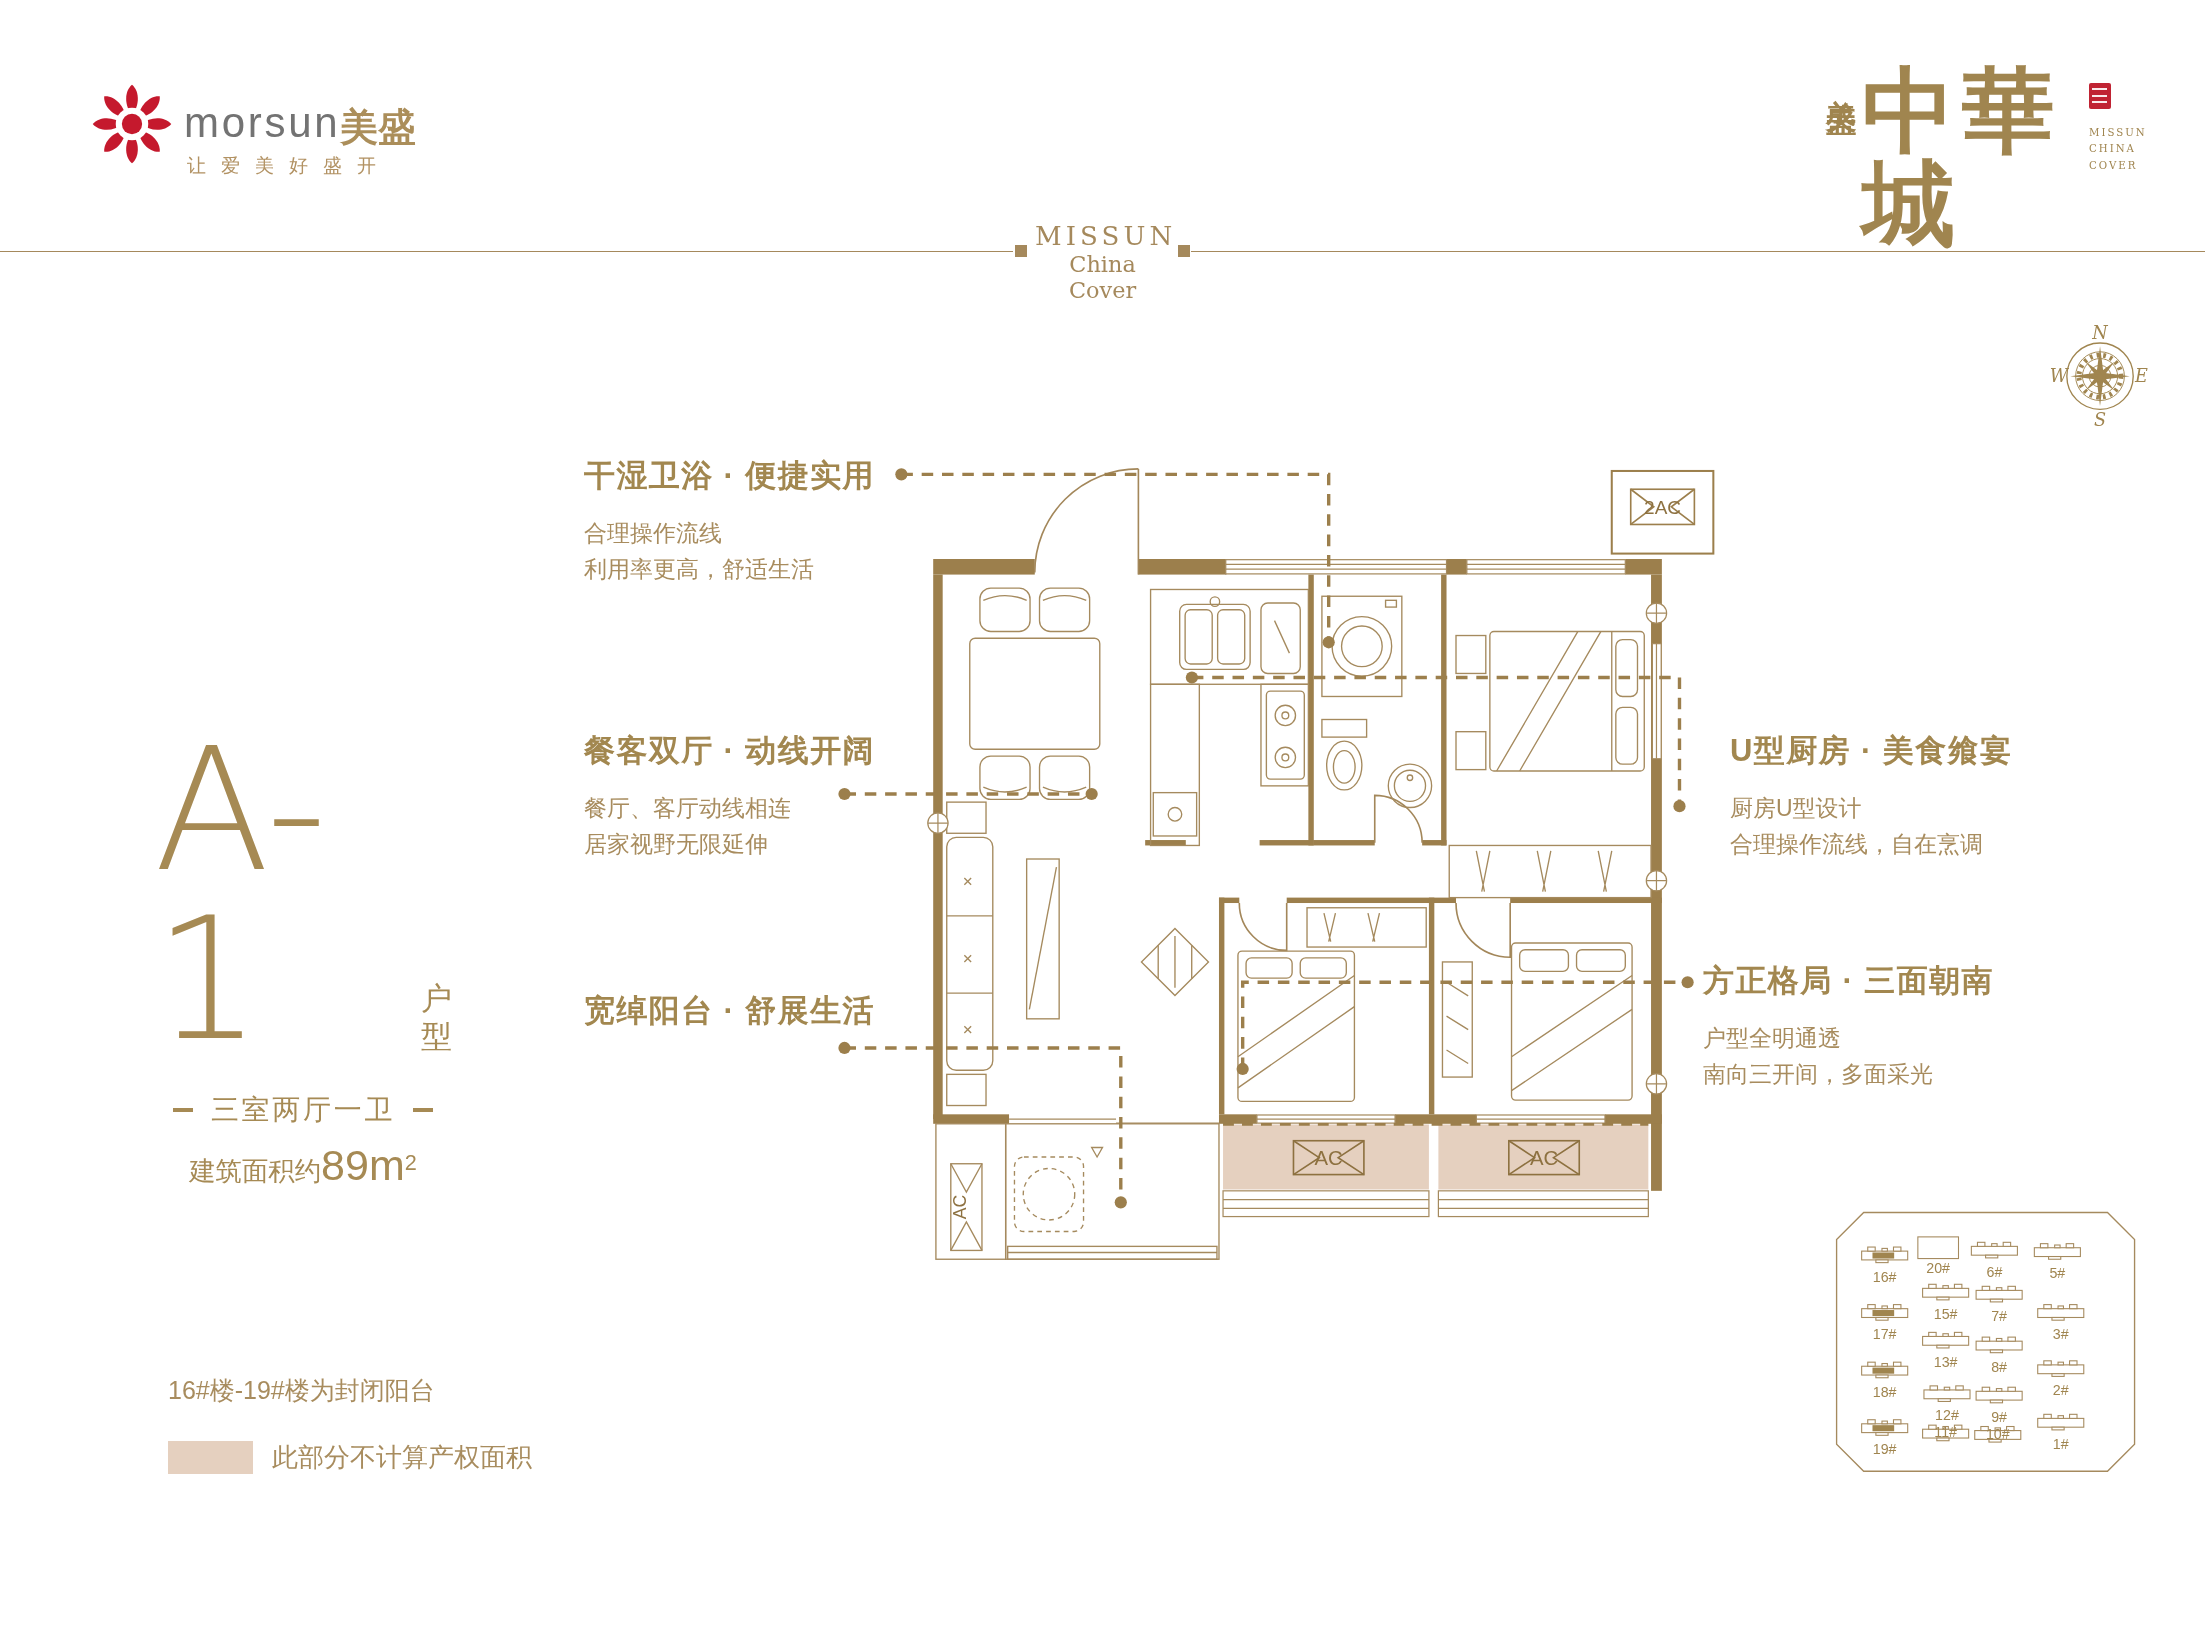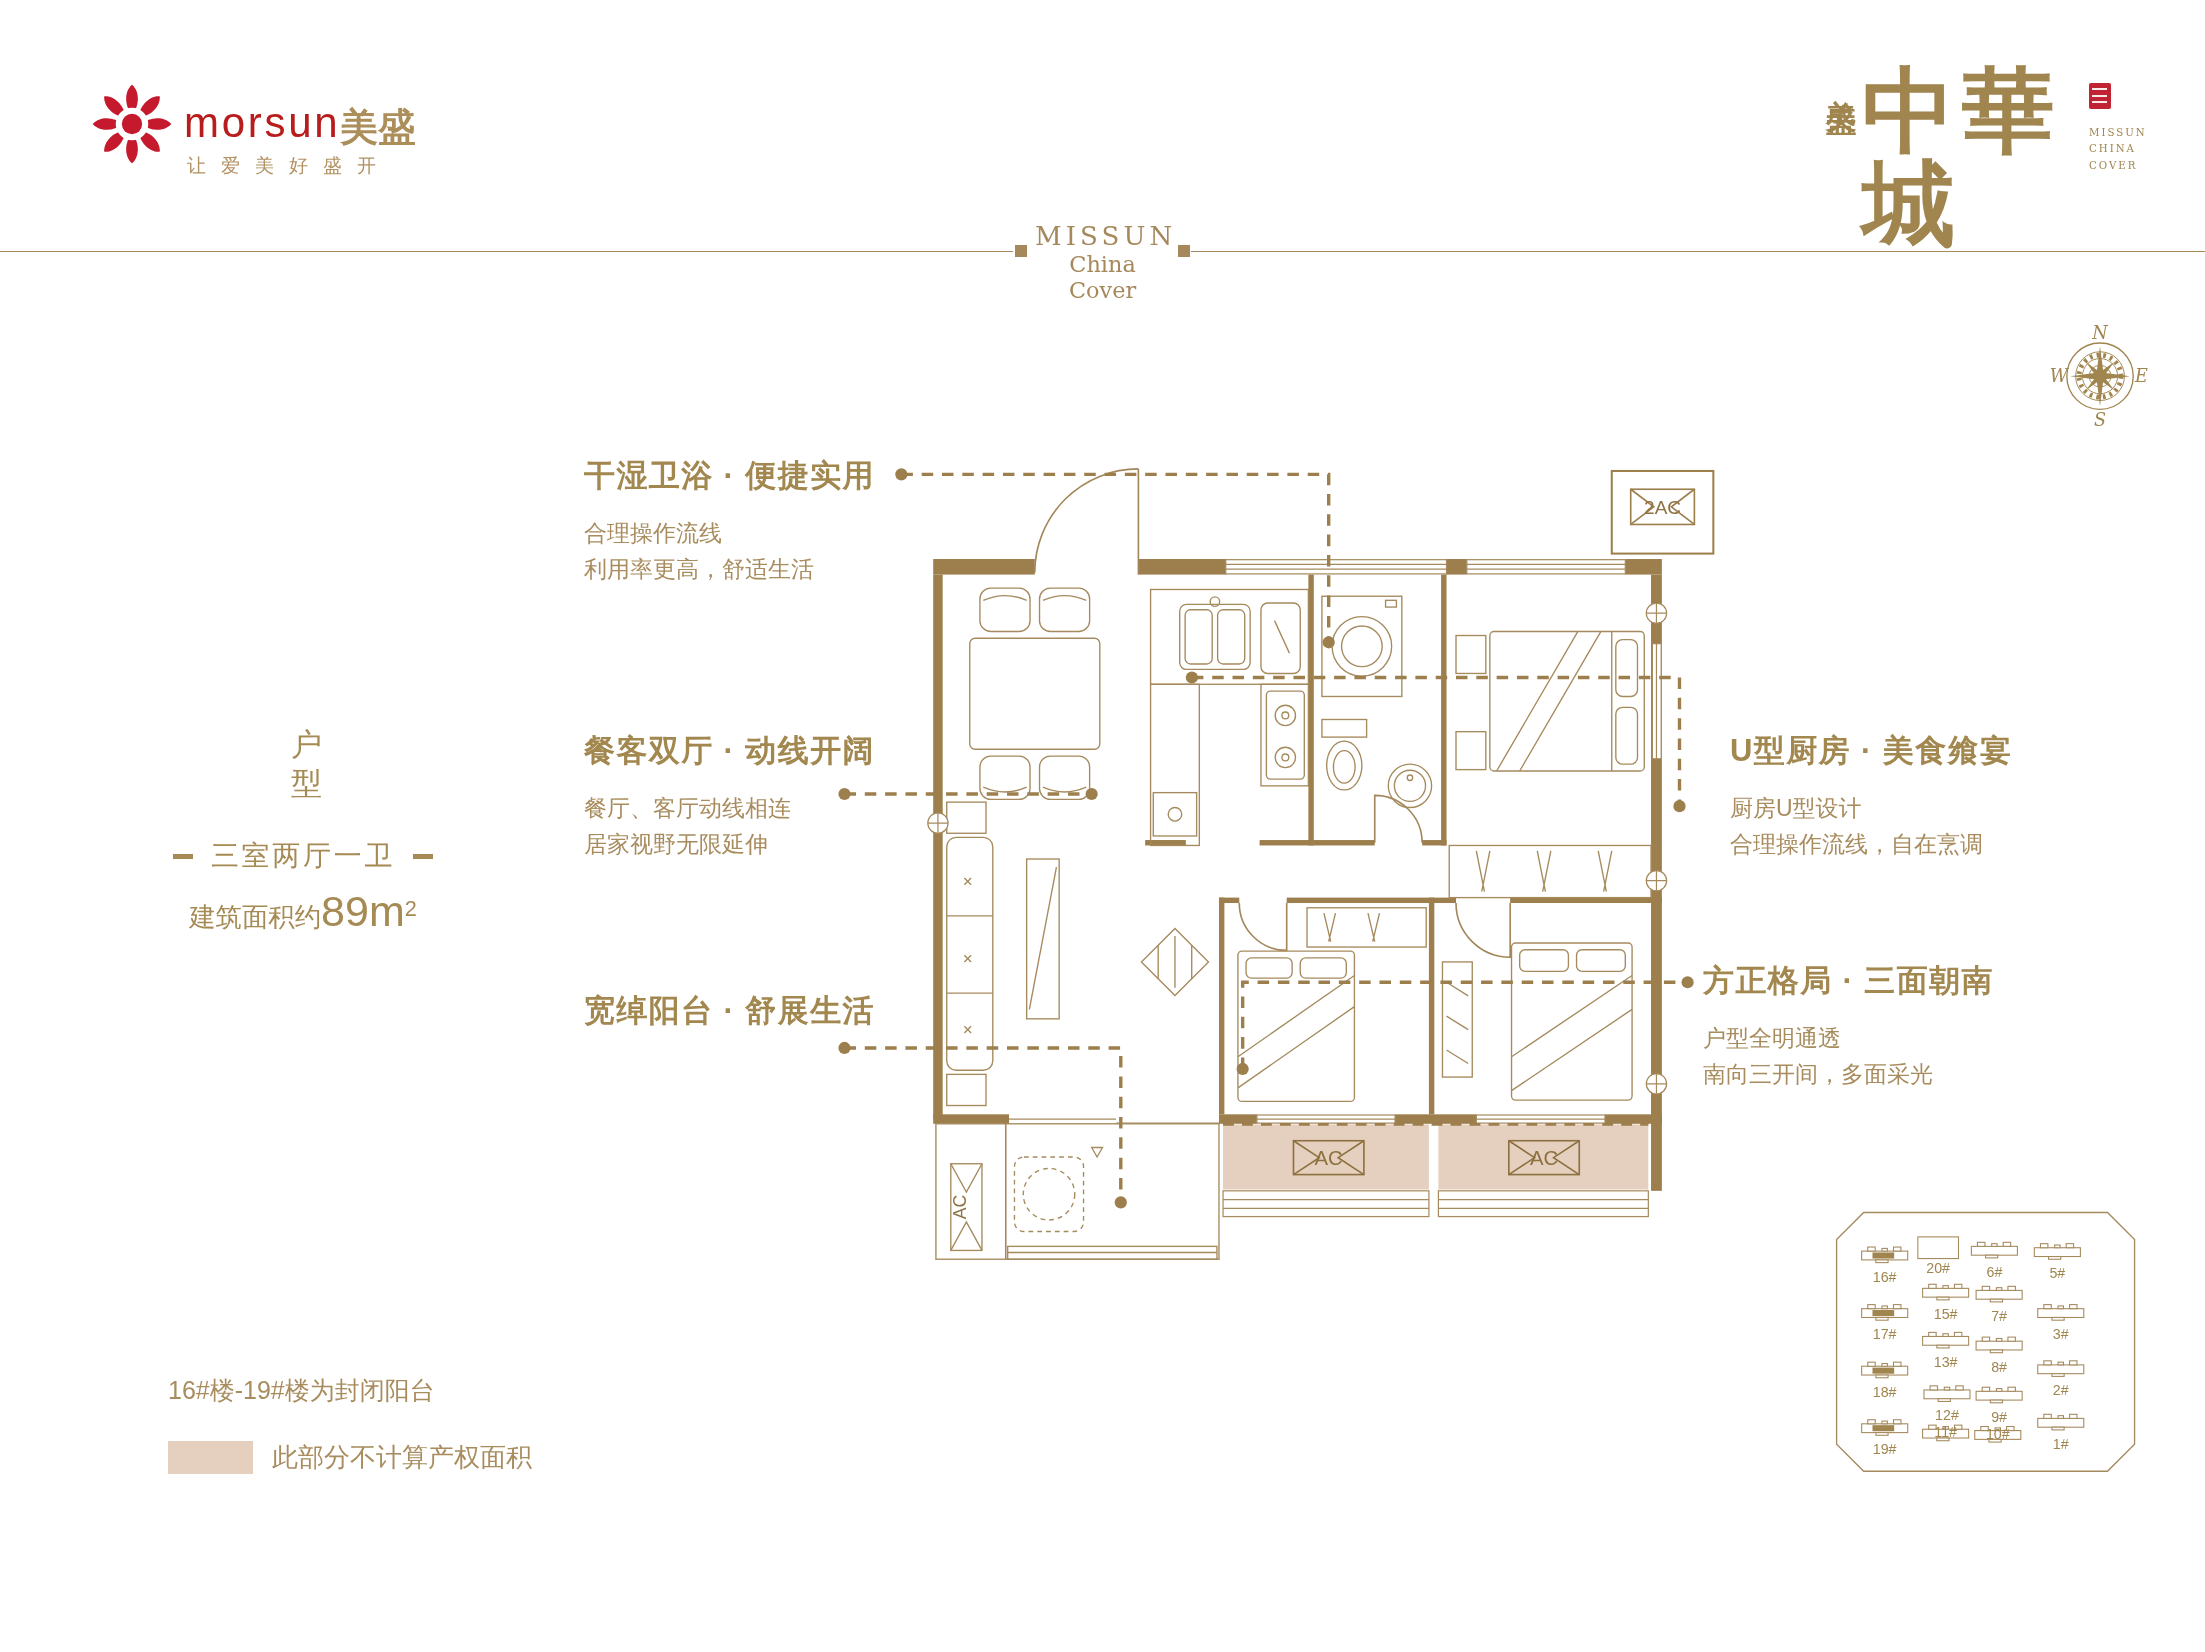--- a/index.html
+++ b/index.html
@@ -1,20 +1,20 @@
 <!DOCTYPE html>
 <html style="font-size:10.8px"><head>
 <meta charset="utf-8">
 <style>
   html,body{margin:0;padding:0;background:#fff;}
   .page{position:relative;width:2205px;height:1653px;background:#ffffff;overflow:hidden;
         font-family:"Liberation Sans",sans-serif;color:#a68a54;}
   .abs{position:absolute;}
   
-  .logo-en{font-size:42px;letter-spacing:2.7px;color:#b91c1c;font-weight:normal;}
+  .logo-en{font-size:42px;letter-spacing:2.7px;color:#737373;font-weight:normal;}
   .logo-cn{font-size:38px;font-weight:bold;color:#ab8e5a;}
   .tagline{font-size:19px;color:#b29263;letter-spacing:15px;}
   .proj-vert{writing-mode:vertical-rl;text-orientation:upright;font-family:"DejaVu Serif",serif;
              font-weight:bold;font-size:31px;color:#a0854f;letter-spacing:4.1px;}
   .proj-big{font-family:"DejaVu Serif",serif;font-weight:bold;font-size:93px;color:#a0854f;letter-spacing:6.8px;line-height:1;}
   .seal{background:#c02333;border-radius:2px;}
   .seal-line{position:absolute;left:3.4px;right:3.4px;height:2px;background:#fff;opacity:.9;}
   .missun-mini{font-family:"DejaVu Serif",serif;font-size:10.2px;letter-spacing:2px;color:#a0854f;line-height:1.6;}
   
   .rule{background:#a5895c;height:1.4px;}
@@ -86,20 +86,21 @@
   <div class="abs rule-sq" style="left:1015px;top:245px;"></div>
   <div class="abs rule-sq" style="left:1178px;top:245px;"></div>
   <div class="abs rule" style="left:1191px;top:251px;width:1014px;"></div>
   <div class="abs" style="left:1035px;top:221px;width:135px;text-align:center;">
     <div class="div-title">MISSUN</div>
     <div class="div-sub">China Cover</div>
   </div>
 
   <div class="abs" style="left:154px;top:726px;width:298px;">
     <div style="display:flex;align-items:flex-end;justify-content:center;">
+      <span class="unit-code">A-1</span>
       <span class="unit-suffix" style="display:flex;flex-direction:column;margin-left:6.8px;margin-bottom:6.8px;">
         <span>户</span>
         <span>型</span>
       </span>
     </div>
     <div class="unit-layout" style="justify-content:center;margin-top:27px;">
       <span class="dash"></span>
       <span>三室两厅一卫</span>
       <span class="dash"></span>
     </div>

